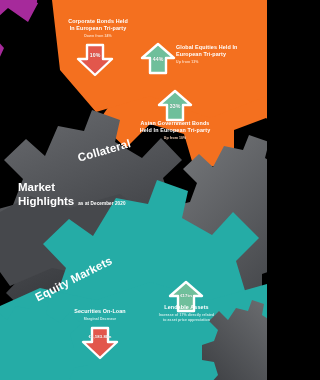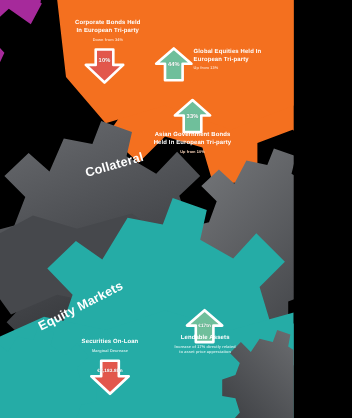--- a/index.html
+++ b/index.html
@@ -195,20 +195,27 @@
   </div>
 
   <div class="blk" id="blk-asia" style="left:127px; top:120px; width:96px;">
     <div class="t1">Asian Government Bonds</div>
     <div class="t1">Held In European Tri-party</div>
     <div class="t2">Up from 10%</div>
   </div>
 
   <div class="rot" id="collateral-label">Collateral</div>
 
+  <div id="mh">
+    <div class="l1">Market</div>
+    <div class="l2row">
+      <div class="l2">Highlights</div>
+      <div class="sub">as at December 2020</div>
+    </div>
+  </div>
 
   <div class="rot" id="equity-label">Equity Markets</div>
 
   <div class="blk teal" id="blk-sol" style="left:53px; top:308px; width:94px;">
     <div class="t1">Securities On-Loan</div>
     <div class="t2">Marginal Decrease</div>
   </div>
 
   <div class="arrow sm" id="arrow-sol" style="left:80px; top:327px; width:40px; height:32px;">
     <svg width="40" height="32" viewBox="0 0 40 32">

